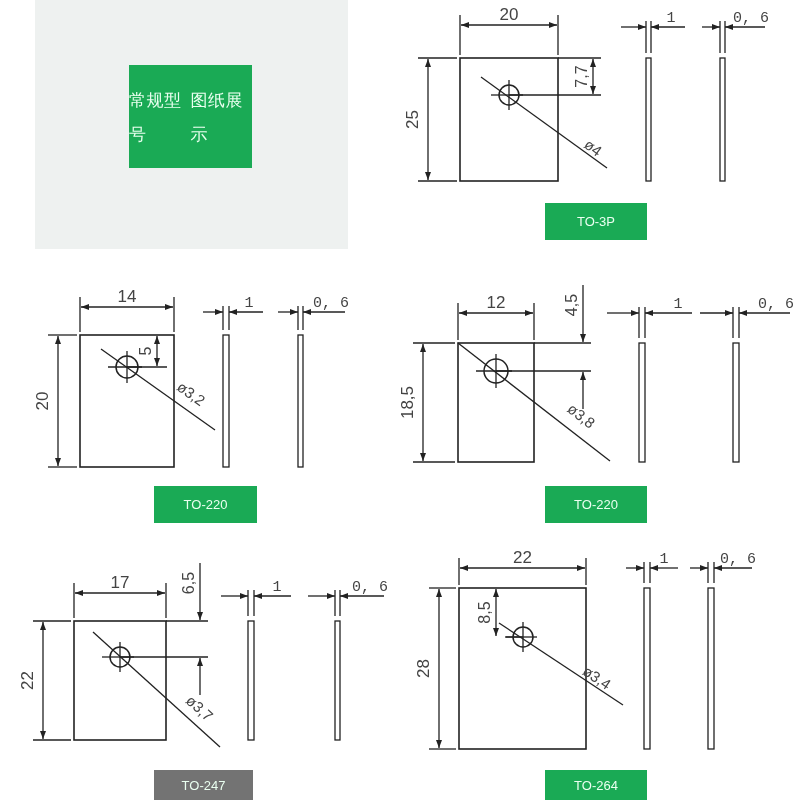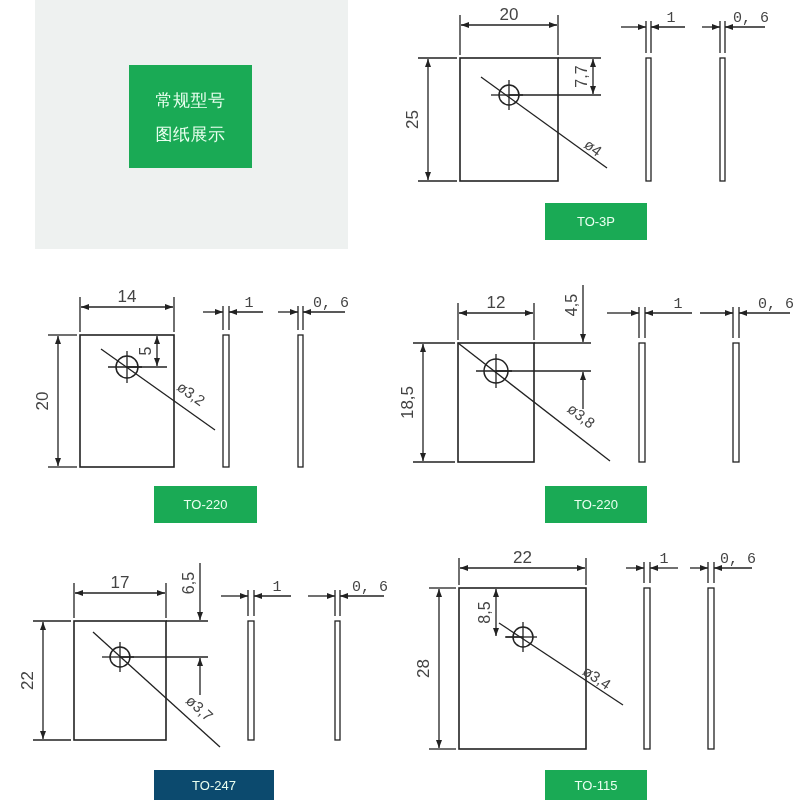--- a/index.html
+++ b/index.html
@@ -1,18 +1,18 @@
 <!DOCTYPE html>
 <html><head>
   <meta charset="utf-8">
   <style>
     html, body { margin: 0; padding: 0; background: #ffffff; }
     body { width: 800px; height: 800px; position: relative; overflow: hidden; font-family: "DejaVu Sans", sans-serif; }
     #intro-panel { position: absolute; background: #eef1f0; }
-    #intro-badge { position: absolute; background: #1aaa55; display: flex; flex-direction: column; align-items: center; justify-content: center; color: #e9ffef; font-size: 17px; line-height: 34px; letter-spacing: 0.5px; }
+    #intro-badge { position: absolute; background: #1aaa55; display: flex; flex-direction: row; align-items: center; justify-content: center; color: #e9ffef; font-size: 17px; line-height: 34px; letter-spacing: 0.5px; }
     .pkg-label { position: absolute; background: #1aaa55; color: #eafff0; font-family: "Liberation Sans", sans-serif; font-size: 13px; display: flex; align-items: center; justify-content: center; }
     svg#drawings { position: absolute; left: 0; top: 0; width: 800px; height: 800px; }
     svg text { font-family: "Liberation Sans", sans-serif; fill: #444; }
     svg text.mono { font-family: "Liberation Mono", monospace; }
   </style>
 </head>
 <body>
 
 <div id="intro-panel" style="left: 35px; top: 0px; width: 313px; height: 249px; background: rgb(238, 241, 240);"></div>
 <div id="intro-badge" style="left: 129px; top: 65px; width: 123px; height: 103px; background: rgb(26, 170, 85);">
@@ -207,15 +207,15 @@
           <text x="738" y="563" font-size="15" text-anchor="middle" class="mono">0, 6</text>
         </g>
       </g>
     </g>
 </svg>
 
 <div id="labels-layer">
     <div class="pkg-label" style="left: 545px; top: 203px; width: 102px; height: 37px; background: rgb(26, 170, 85);">TO-3P</div>
     <div class="pkg-label" style="left: 154px; top: 486px; width: 103px; height: 37px; background: rgb(26, 170, 85);">TO-220</div>
     <div class="pkg-label" style="left: 545px; top: 486px; width: 102px; height: 37px; background: rgb(26, 170, 85);">TO-220</div>
-    <div class="pkg-label" style="left: 154px; top: 770px; width: 120px; height: 30px; background: #0c4a6e;">TO-247</div>
-    <div class="pkg-label" style="left: 545px; top: 770px; width: 102px; height: 30px; background: rgb(26, 170, 85);">TO-115</div>
+    <div class="pkg-label" style="left: 154px; top: 770px; width: 99px; height: 30px; background: #737373;">TO-247</div>
+    <div class="pkg-label" style="left: 545px; top: 770px; width: 102px; height: 30px; background: rgb(26, 170, 85);">TO-264</div>
   </div>
 
 </body></html>

